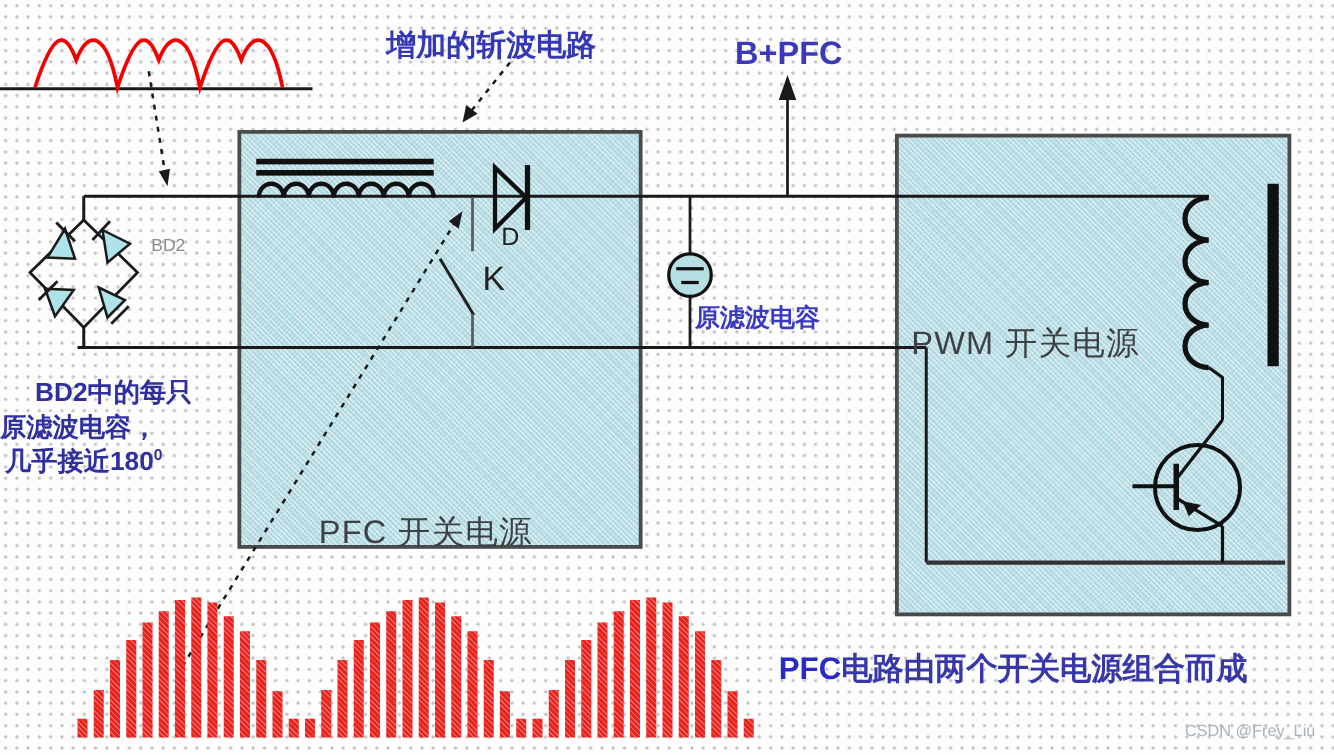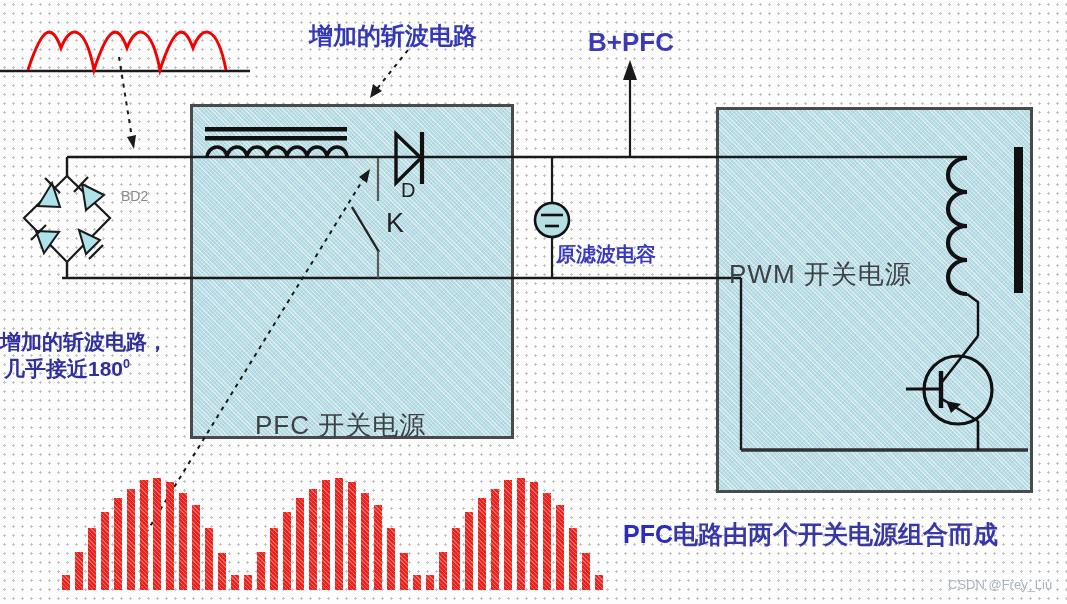--- a/index.html
+++ b/index.html
@@ -181,21 +181,22 @@
       <div class="bar" style="left: 582px; width: 8px; height: 37px; background-color: rgb(232, 35, 29);"></div>
       <div class="bar" style="left: 595px; width: 8px; height: 15px; background-color: rgb(232, 35, 29);"></div>
     </div>
 
   <div class="lbl blue-b" style="left:309px;top:20px;font-size:24px;">增加的斩波电路</div>
 
   <div class="lbl blue-b" style="left:588px;top:27px;font-size:26px;color:#3a3ab8;">B+PFC</div>
 
   <div class="lbl" style="left:121px;top:188px;font-size:14px;color:#8a8a8a;">BD2</div>
 
-  <div class="lbl note" style="left:0px;top:328px;">增加的斩波电路，</div>
+  <div class="lbl note" style="left:28px;top:300px;">BD2中的每只</div>
+  <div class="lbl note" style="left:0px;top:328px;">原滤波电容，</div>
   <div class="lbl note" style="left:4px;top:355px;">
     <span>几乎接近180</span><sup>0</sup>
   </div>
 
   <div class="lbl boxlbl" style="left:255px;top:368px;">PFC 开关电源</div>
 
   <div class="lbl boxlbl" style="left:729px;top:217px;">PWM 开关电源</div>
 
   <div class="lbl" style="left:556px;top:241px;font-size:20px;font-weight:bold;color:#3a3ac0;">原滤波电容</div>
 

